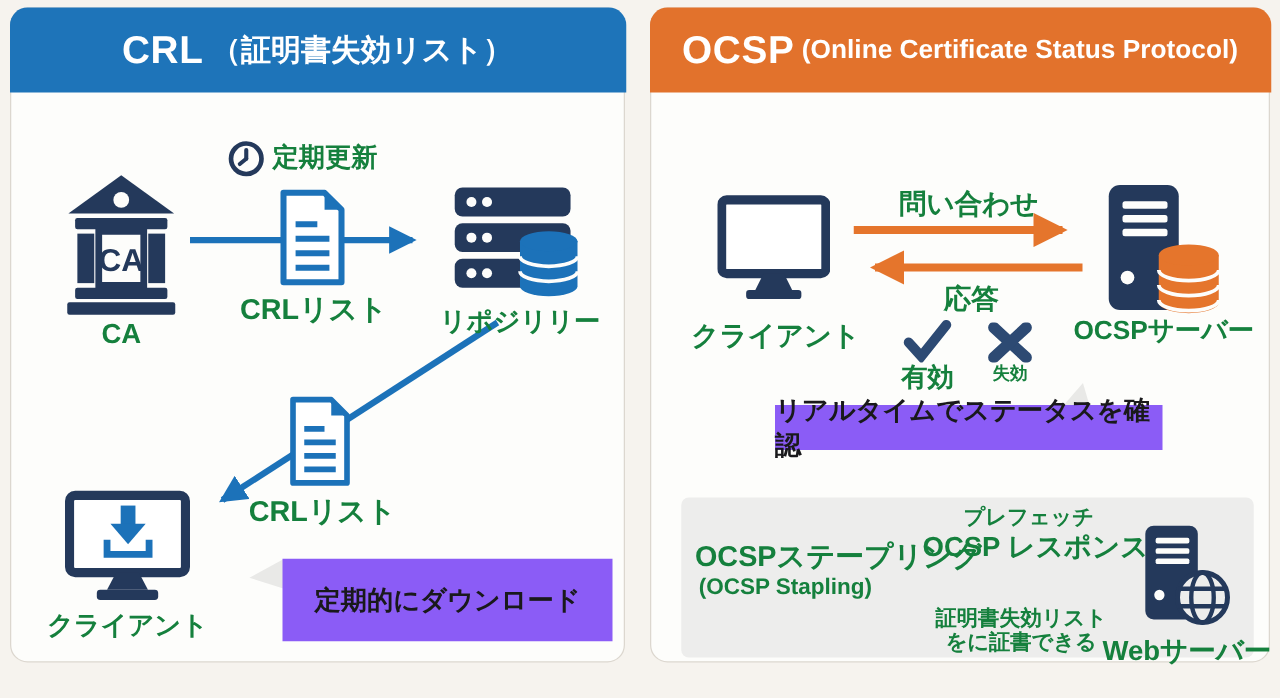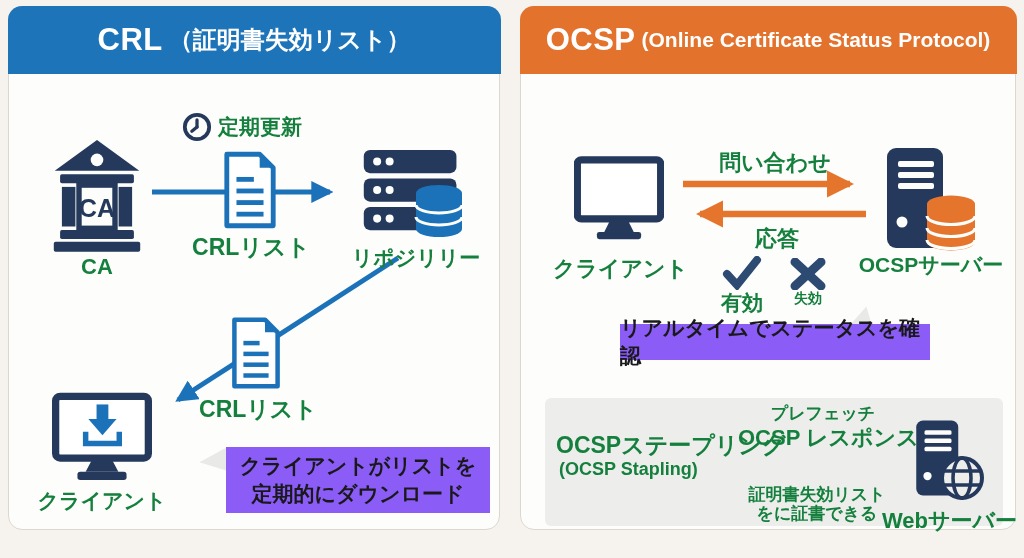--- a/index.html
+++ b/index.html
@@ -134,21 +134,20 @@
   <rect x="49" y="12" width="13" height="18" fill="#1c72b9"></rect>
   <polygon points="40,28 71,28 55.5,46" fill="#1c72b9"></polygon>
   <path d="M37,42 v13 h37 v-13" fill="none" stroke="#1c72b9" stroke-width="6"></path>
   <polygon points="45,71 65,71 73,86 37,86" fill="#24395b"></polygon>
   <rect x="28" y="86" width="54" height="9" rx="3" fill="#24395b"></rect>
 </svg>
 <div class="lbl" style="left:36px;top:488px;width:132px;font-size:21px;">クライアント</div>
 
 <div class="tail" style="left:200px;top:450px;border-top:9px solid transparent;border-bottom:17px solid transparent;border-right:30px solid #e9e9e7;transform:rotate(-12deg);"></div>
 <div class="note" style="left:226px;top:447px;width:264px;height:66px;font-size:21px;">
-  <div>クライアントがリストを</div>
   <div>定期的にダウンロード</div>
 </div>
 
 <div class="card card-right">
   <div class="hdr hdr-orange">
     <span class="main">OCSP</span>
     <span class="sub">(Online Certificate Status Protocol)</span>
   </div>
 </div>
 

